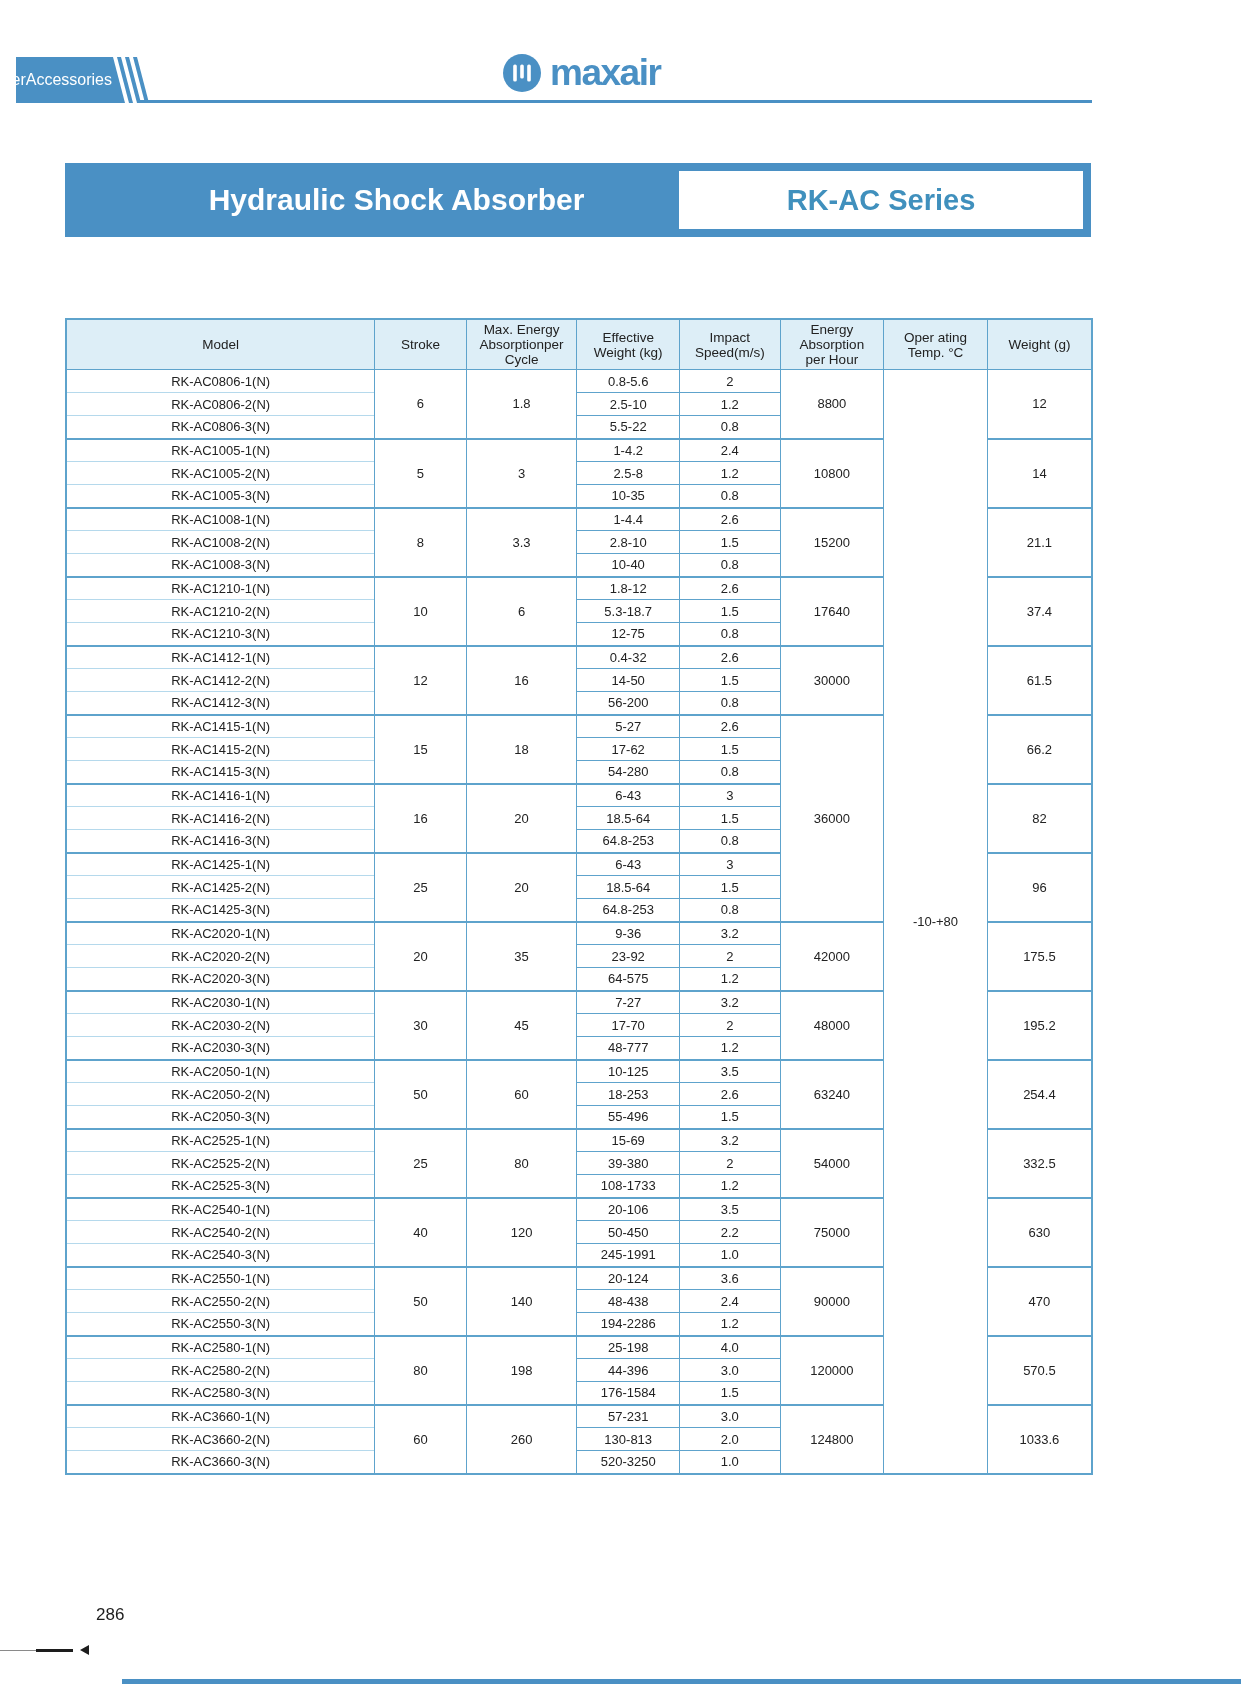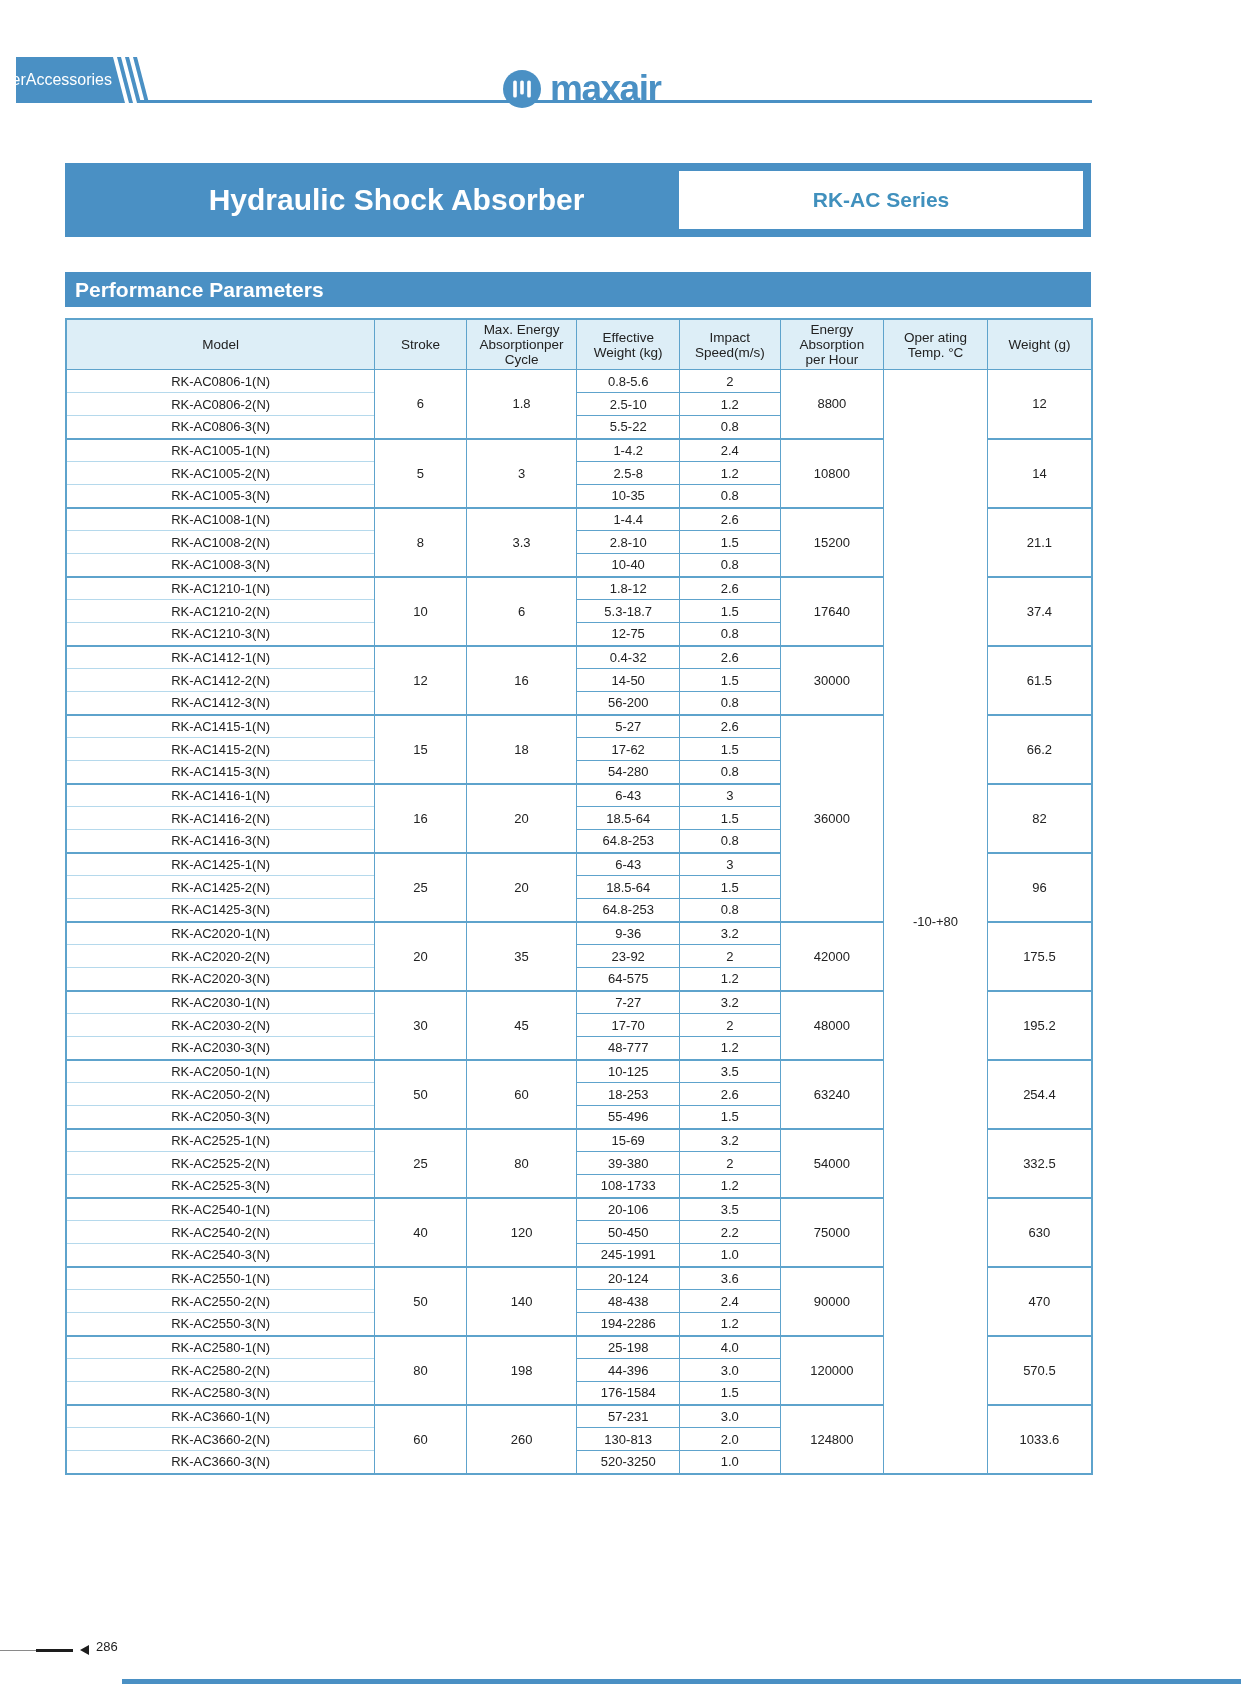--- a/index.html
+++ b/index.html
@@ -15,30 +15,30 @@
         font-family:"Liberation Sans",sans-serif;color:var(--ink);}
 
   
   .badge{position:absolute;left:16px;top:57px;width:150px;height:46px;}
   .badge-text{position:absolute;left:16px;top:57px;width:96px;height:46px;
               display:flex;flex-direction:row;align-items:center;justify-content:flex-end;
               color:#fff;font-size:16px;line-height:20px;}
   .top-rule{position:absolute;left:140px;top:100px;width:952px;height:3px;background:var(--accent);}
 
   
-  .brand{position:absolute;left:503px;top:70px;display:flex;align-items:center;gap:9px;}
+  .brand{position:absolute;left:503px;top:54px;display:flex;align-items:center;gap:9px;}
   .brand-word{font-size:37px;font-weight:bold;color:var(--accent);letter-spacing:-1.5px;line-height:38px;}
 
   
   .title-bar{position:absolute;left:65px;top:163px;width:1026px;height:74px;background:var(--accent);}
   .title-text{position:absolute;left:0;top:0;width:615px;height:100%;display:flex;align-items:center;
               justify-content:center;color:#fff;font-size:30px;font-weight:bold;margin-left:24px;}
   .series-box{position:absolute;right:8px;top:8px;bottom:8px;width:404px;background:#fff;
               display:flex;align-items:center;justify-content:center;}
-  .series-text{color:#4090bd;font-size:21px;font-weight:bold;}
+  .series-text{color:#4090bd;font-size:29px;font-weight:bold;}
 
   
   .section-bar{position:absolute;left:65px;top:272px;width:1026px;height:35px;background:var(--accent);
                display:flex;align-items:center;}
   .section-text{color:#fff;font-size:21px;font-weight:600;padding-left:10px;}
 
   
   .tbl-wrap{position:absolute;left:65px;top:318px;width:1028px;}
   table{border-collapse:collapse;table-layout:fixed;width:1028px;border:2px solid var(--border);}
   th{background:var(--headbg);border:1px solid var(--border);font-weight:normal;font-size:13.5px;
@@ -48,21 +48,21 @@
   td.col-model{border-top:1px solid var(--rowline);}
   td.col-eff{border-top:1px solid var(--border);}
   tr.group-start td{border-top:2px solid var(--border);}
   tbody tr:first-child td{border-top:none;}
 
   
   .foot-rule-thin{position:absolute;left:0;top:1650px;width:36px;height:1px;background:#8a8a8a;}
   .foot-rule-thick{position:absolute;left:36px;top:1649px;width:37px;height:3px;background:#1d1d1d;}
   .foot-tri{position:absolute;left:80px;top:1645px;width:0;height:0;
             border-right:9px solid #1d1d1d;border-top:5px solid transparent;border-bottom:5px solid transparent;}
-  .foot-page{position:absolute;left:96px;top:1639px;font-size:13px;color:#1d1d1d;}
+  .foot-page{position:absolute;left:96px;top:1605px;font-size:17px;color:#1d1d1d;}
   .bottom-bar{position:absolute;left:122px;top:1679px;width:1119px;height:5px;background:var(--accent);}
 </style>
 </head>
 <body>
 
 <div class="page">
 
   <svg class="badge" viewBox="0 0 150 46" aria-hidden="true">
     <polygon points="0,0 97,0 109,46 0,46" fill="#4a90c4"></polygon>
     <polygon points="101,0 105,0 117,46 113,46" fill="#4a90c4"></polygon>
@@ -85,23 +85,20 @@
     <span class="brand-word">maxair</span>
   </div>
 
   <div class="title-bar">
     <div class="title-text">Hydraulic Shock Absorber</div>
     <div class="series-box">
       <span class="series-text">RK-AC Series</span>
     </div>
   </div>
 
-  <div class="section-bar">
-    <span class="section-text">Performance Parameters</span>
-  </div>
 
   <div class="tbl-wrap">
     <table>
       <colgroup>
         <col style="width:30.1%">
           <col style="width:8.9%">
           <col style="width:10.8%">
           <col style="width:10.0%">
         <col style="width:9.8%">
           <col style="width:10.1%">

